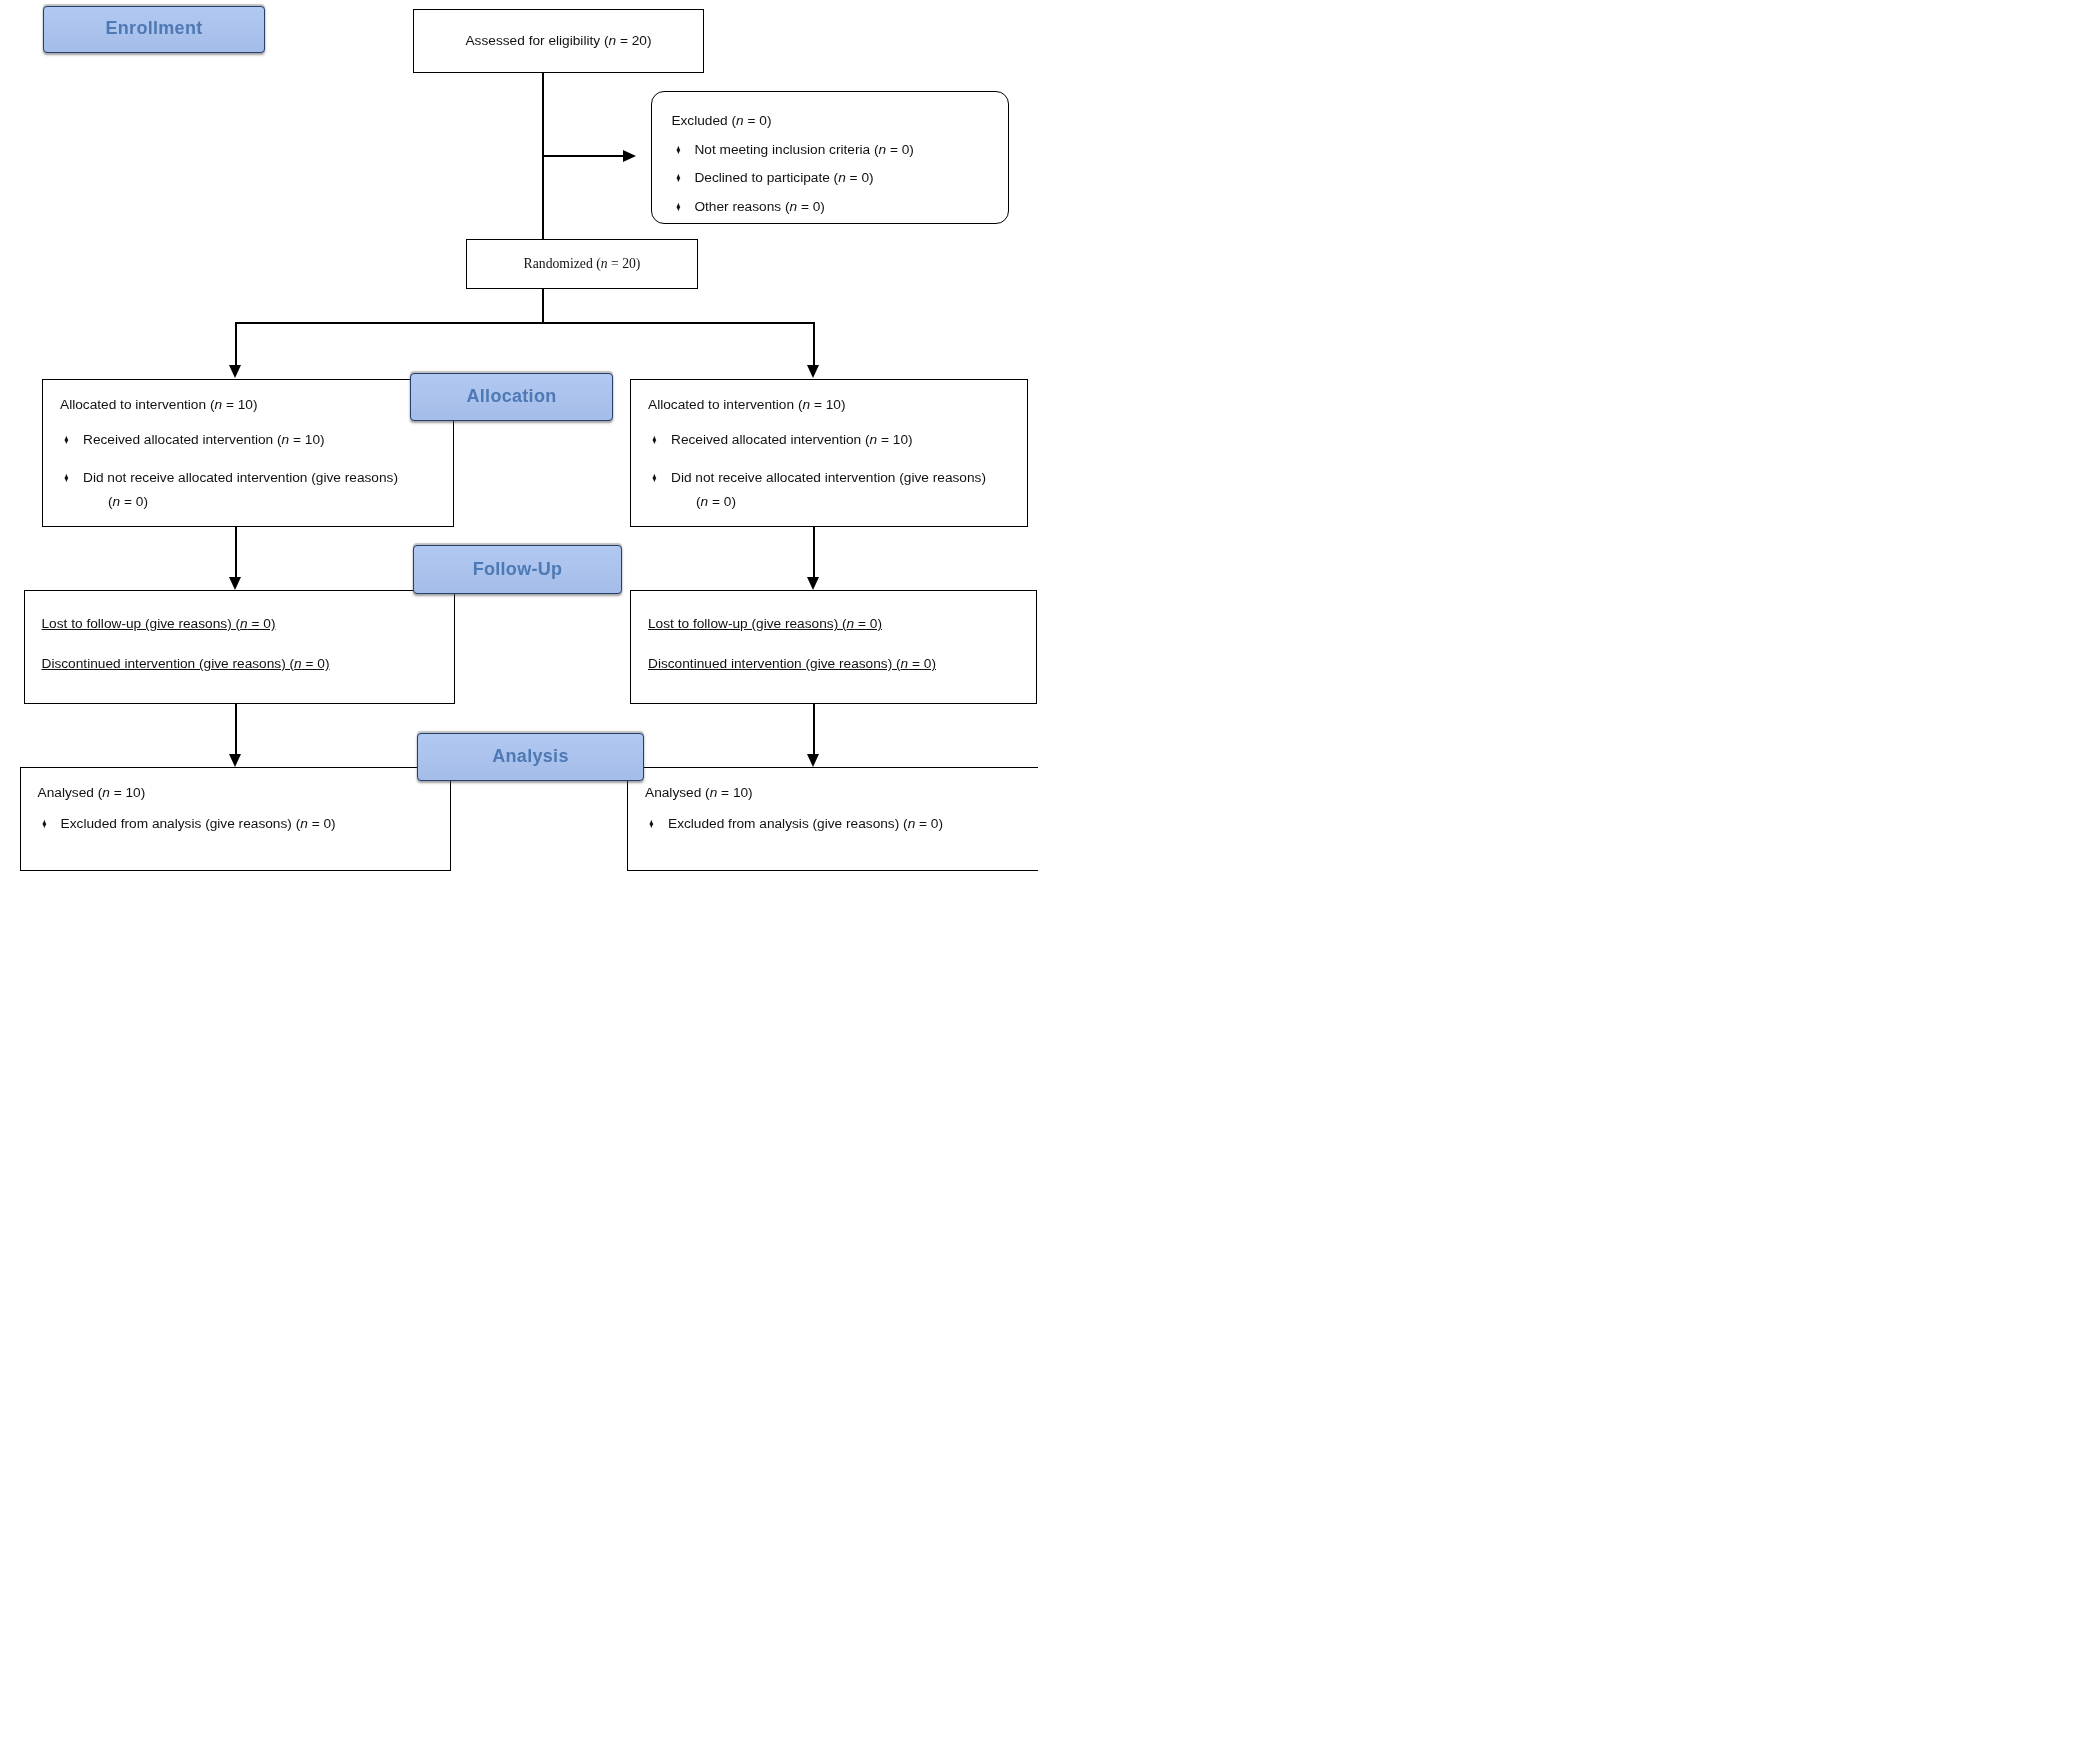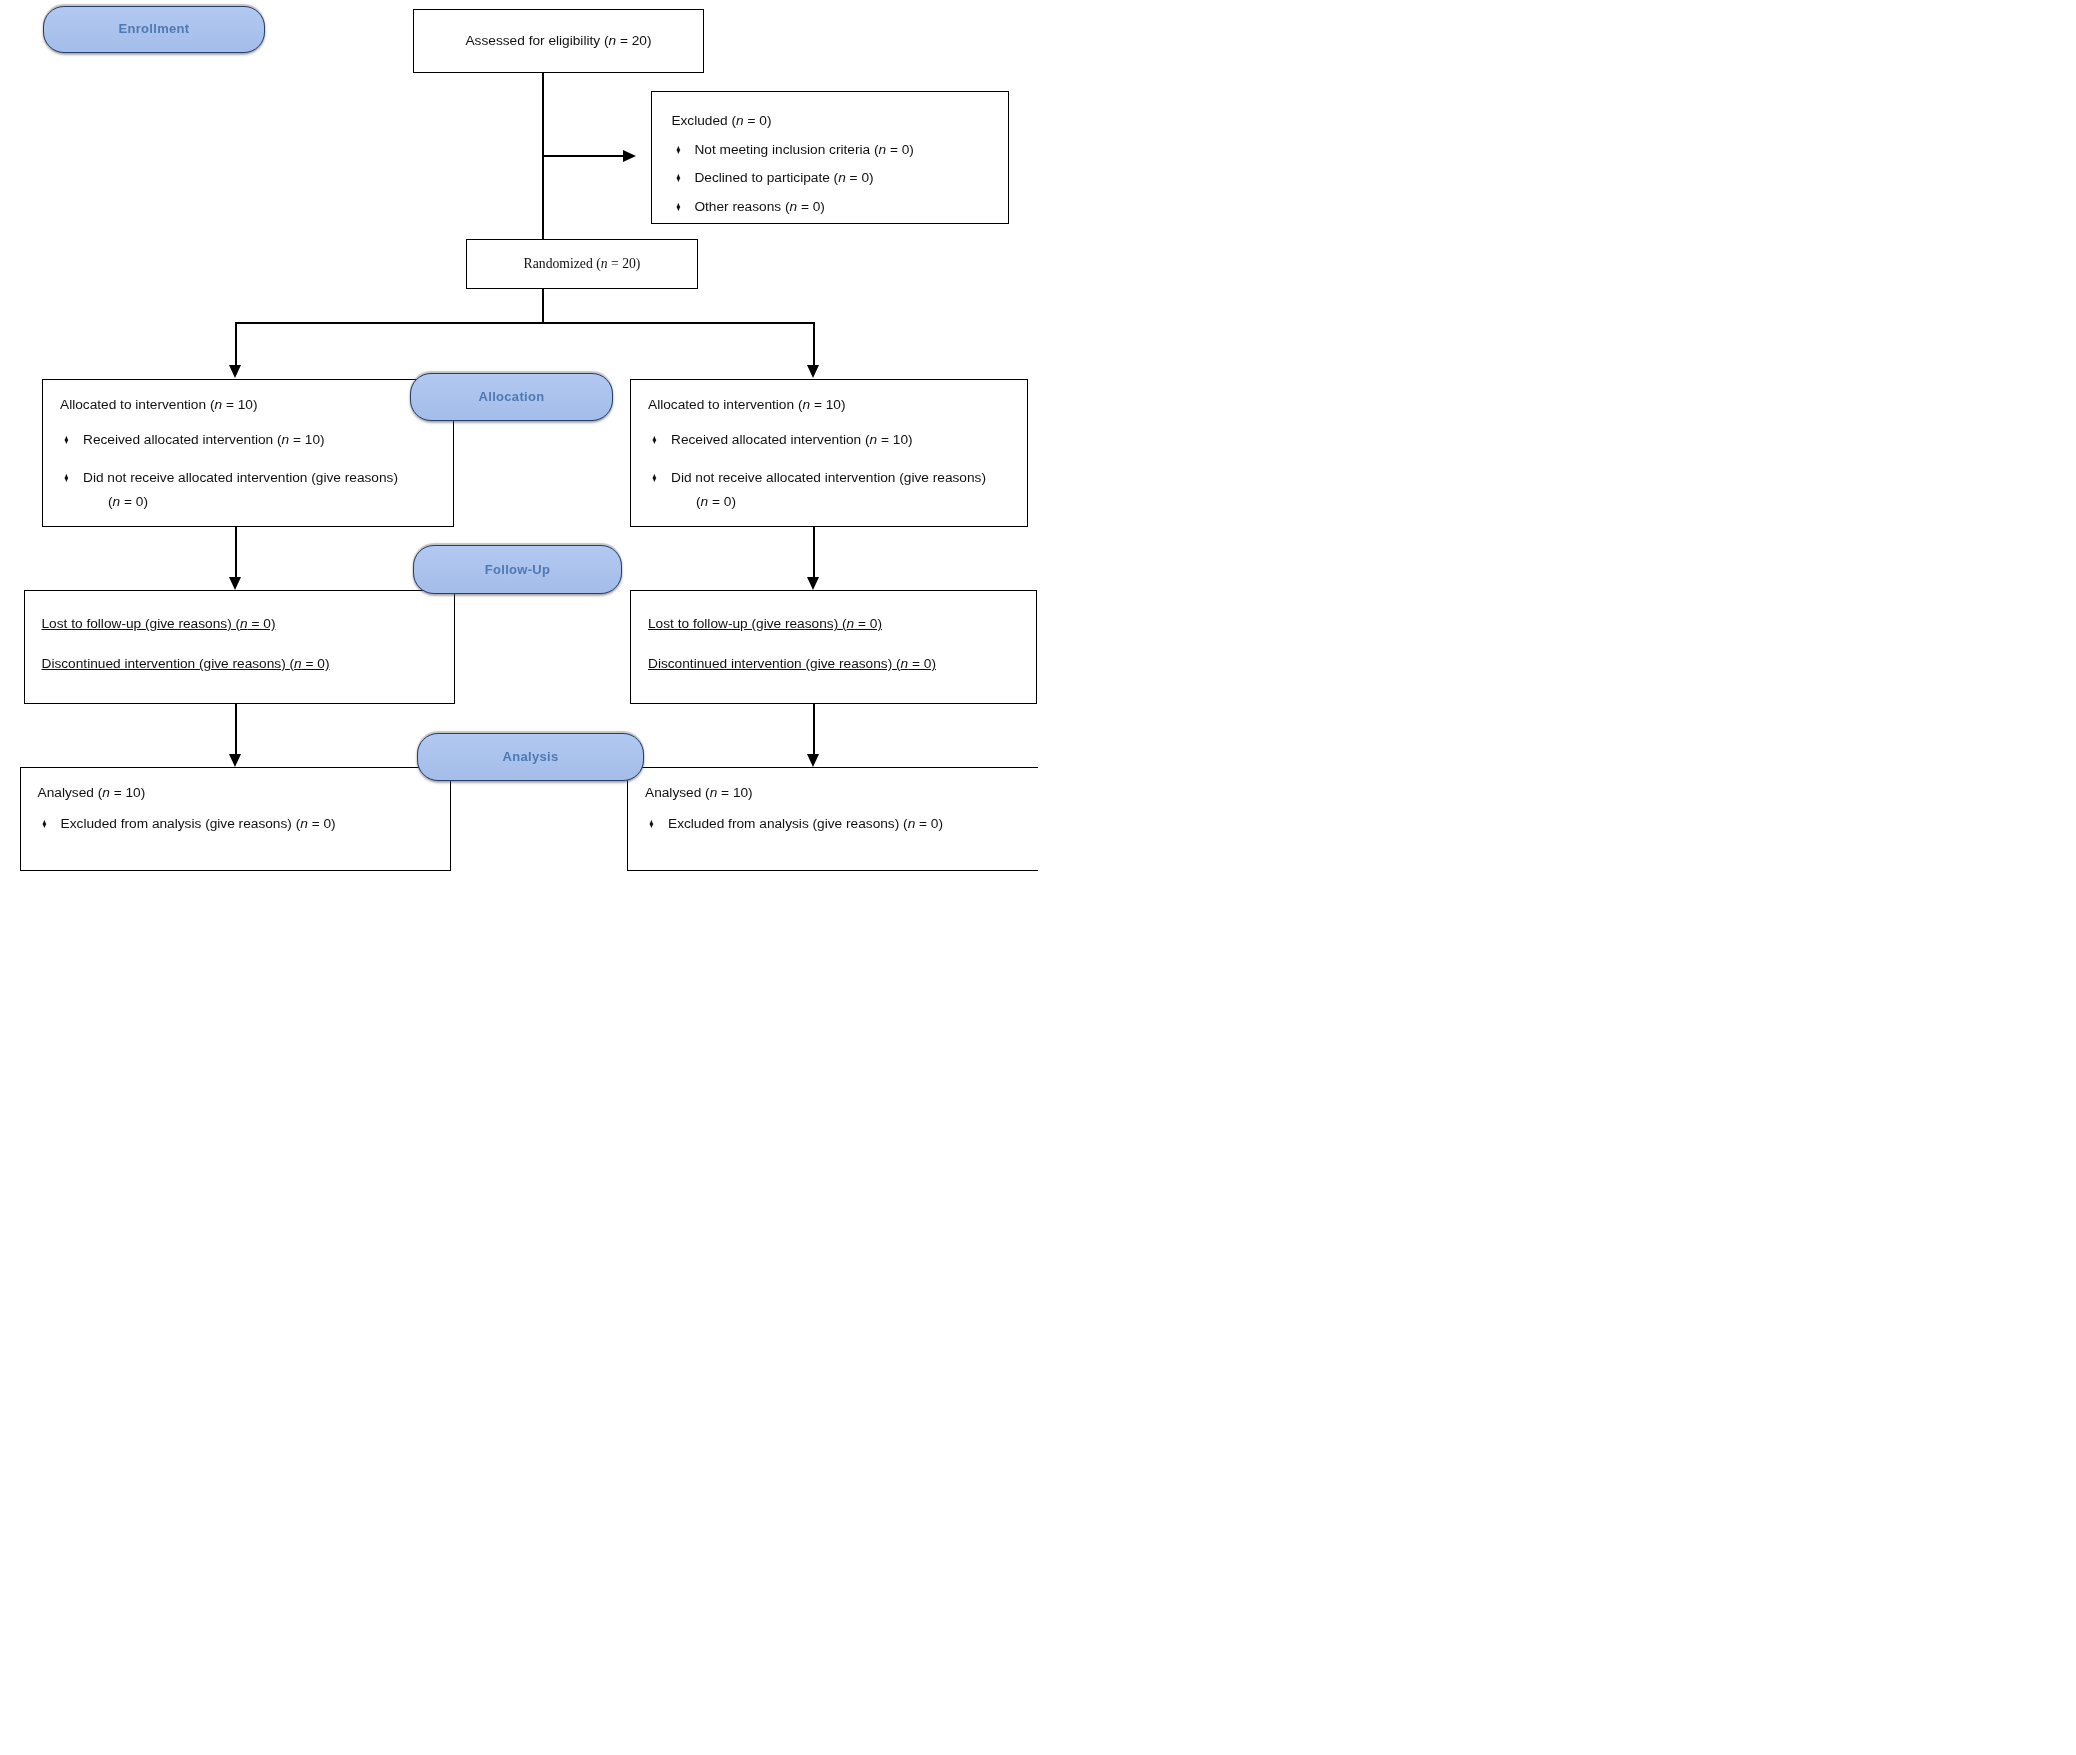--- a/index.html
+++ b/index.html
@@ -31,24 +31,24 @@
     margin-left: 15px;
   }
   .box.center { display: flex; align-items: center; justify-content: center; text-align: center; }
   .badge {
     position: absolute;
     display: flex;
     align-items: center;
     justify-content: center;
     background: linear-gradient(180deg, rgba(255,255,255,0.10), rgba(0,0,0,0.03)), var(--badge-fill);
     border: 1.1px solid var(--badge-border);
-    border-radius: 21px;
+    border-radius: 4px;
     box-shadow: 0 1.7px 2.3px rgba(80,80,80,0.55), 0 -1.1px 1.1px rgba(90,90,90,0.35);
     font-weight: 700;
-    font-size: 13px;
+    font-size: 18px;
     color: var(--badge-text);
     z-index: 6;
     letter-spacing: 0.3px;
   }
   .vline, .hline { position: absolute; background: var(--line); z-index: 1; }
   .vline { width: 1.7px; }
   .hline { height: 1.7px; }
   .arrow-down {
     position: absolute; width: 0; height: 0; z-index: 3;
     border-left: 6.3px solid transparent;
@@ -63,21 +63,21 @@
   }
   .box-title { margin: 0; }
   ul.blist { list-style: none; margin: 0; padding: 0; }
   ul.blist li { position: relative; padding-left: 23px; margin-top: 9px; }
   ul.blist li .bl {
     position: absolute; left: 3.4px; top: 0;
     display: inline-block; transform: scaleX(0.62);
     line-height: inherit;
   }
   
-  .excluded-pad { padding: 19.4px 17px 5.7px 19.4px; }
+  .excluded-pad { padding: 19.4px 17px 5.7px 19.4px; border-radius: 13px; }
   
   .alloc-pad { padding: 15px 15px 5.7px 17px; }
   .alloc-pad .box-title { margin-bottom: 11.4px; }
   .alloc-pad ul.blist li { margin-top: 13.7px; line-height: 24px; }
   .alloc-pad ul.blist li.deep .bt {
     display: block; max-width: 323px;
     padding-left: 25px; text-indent: -25px;
   }
   
   .fup-pad { padding: 23px 15px 5.7px 17px; text-decoration: underline; }

